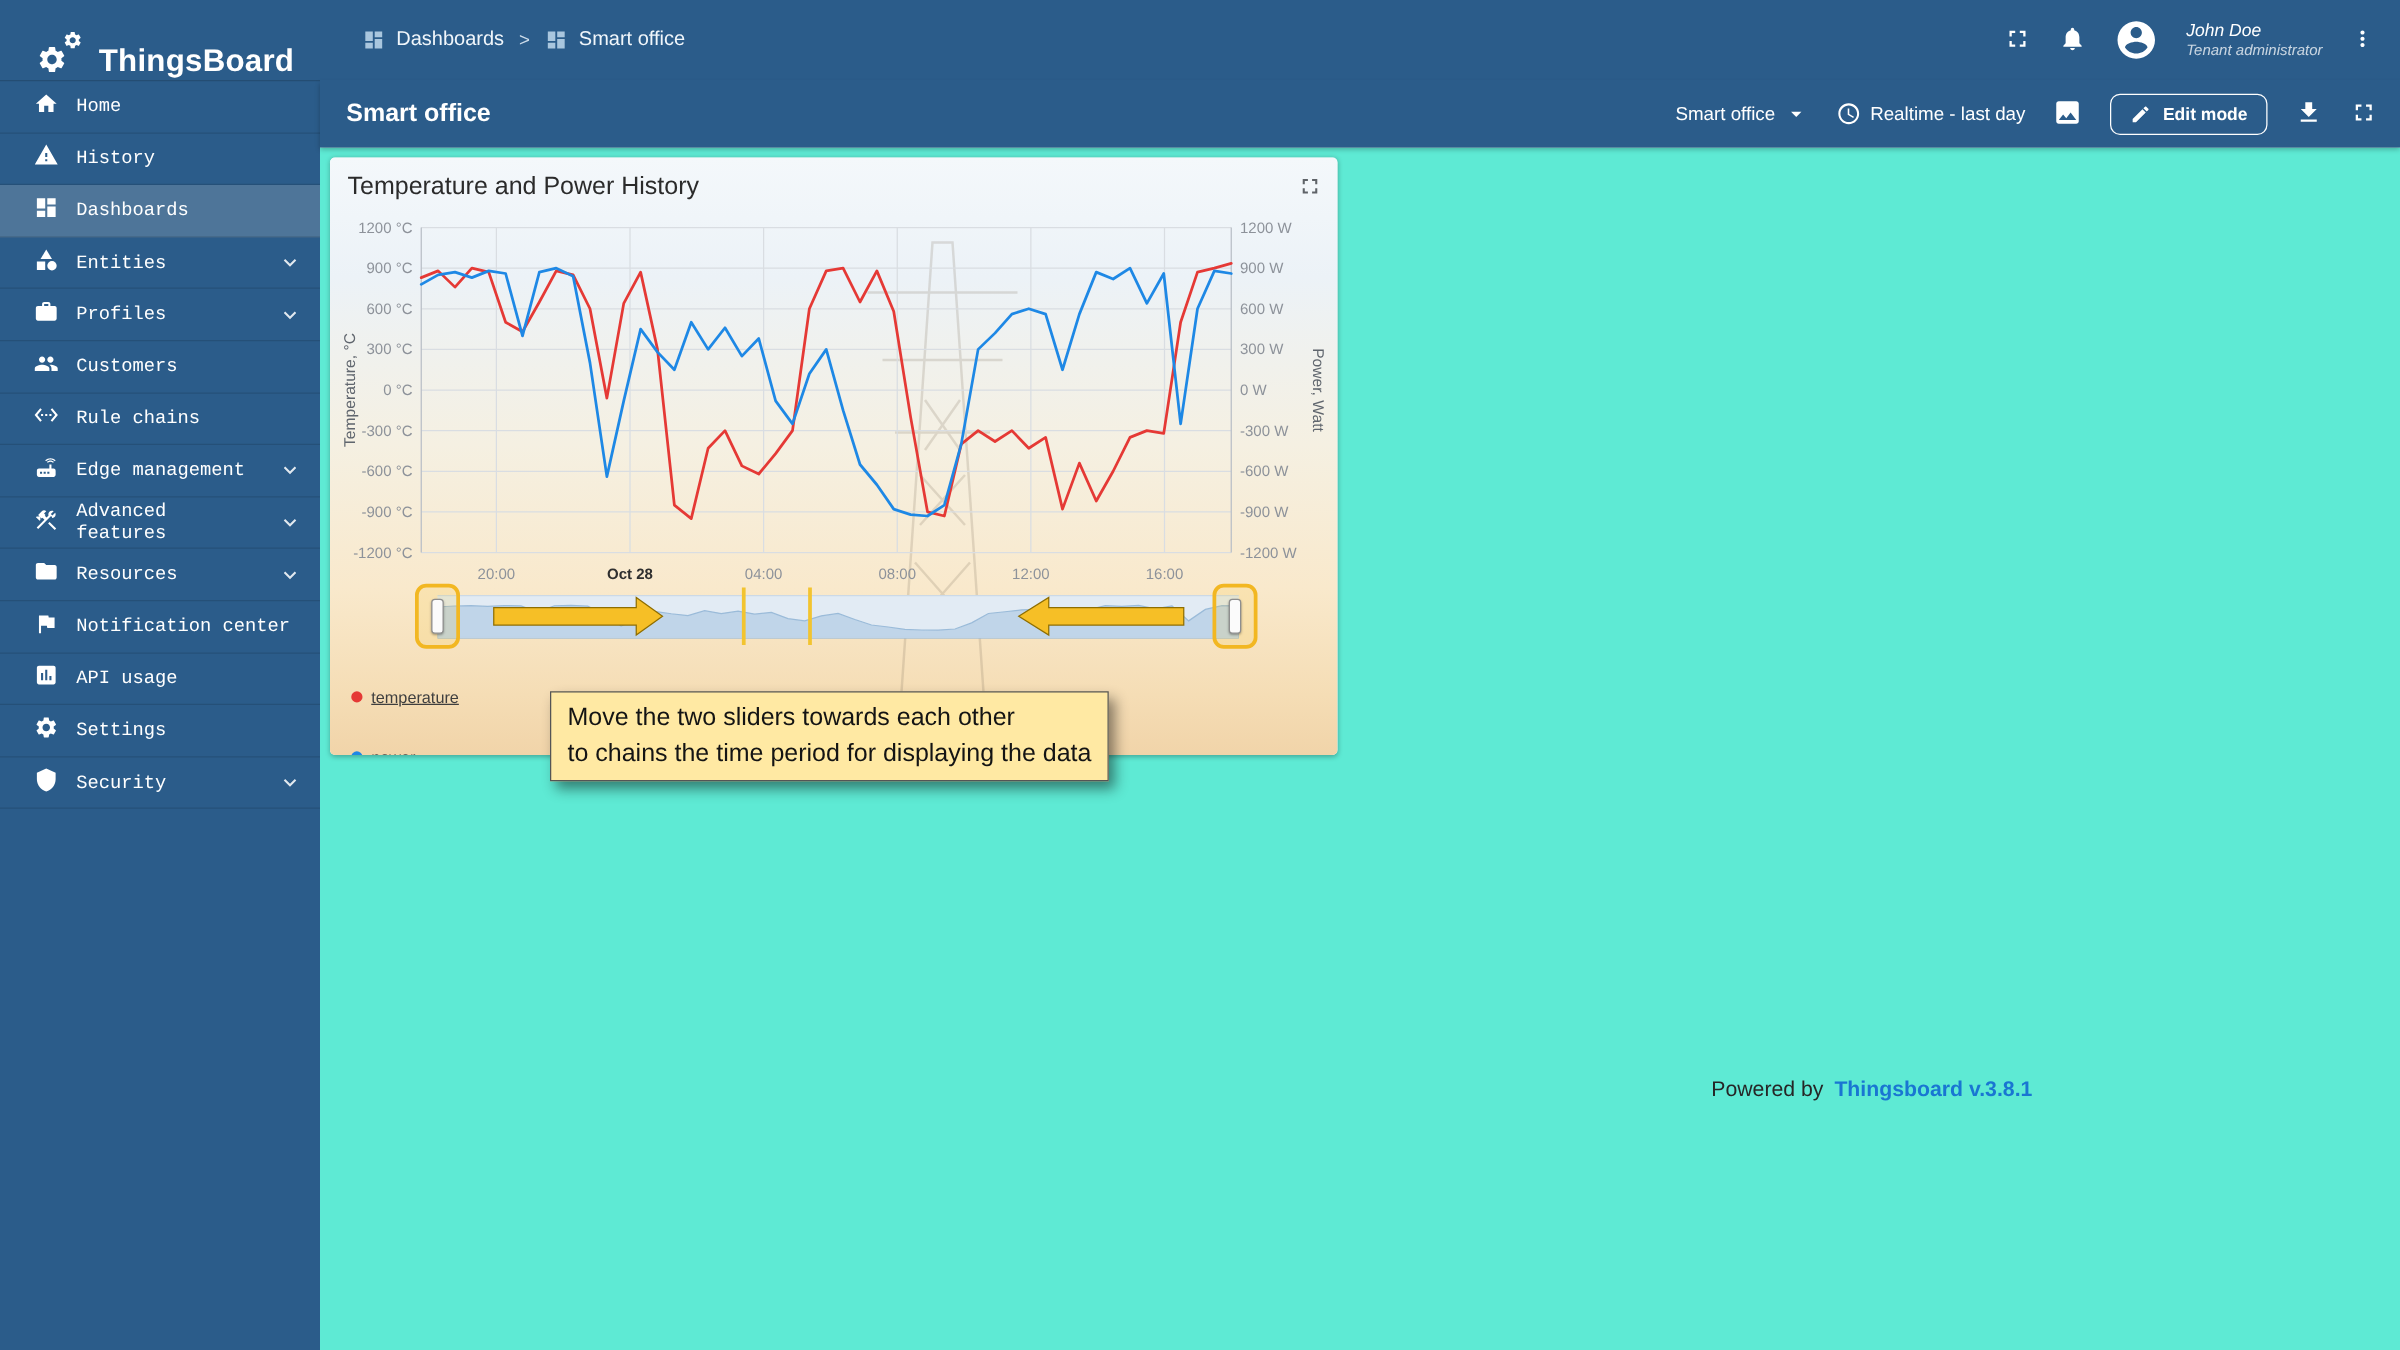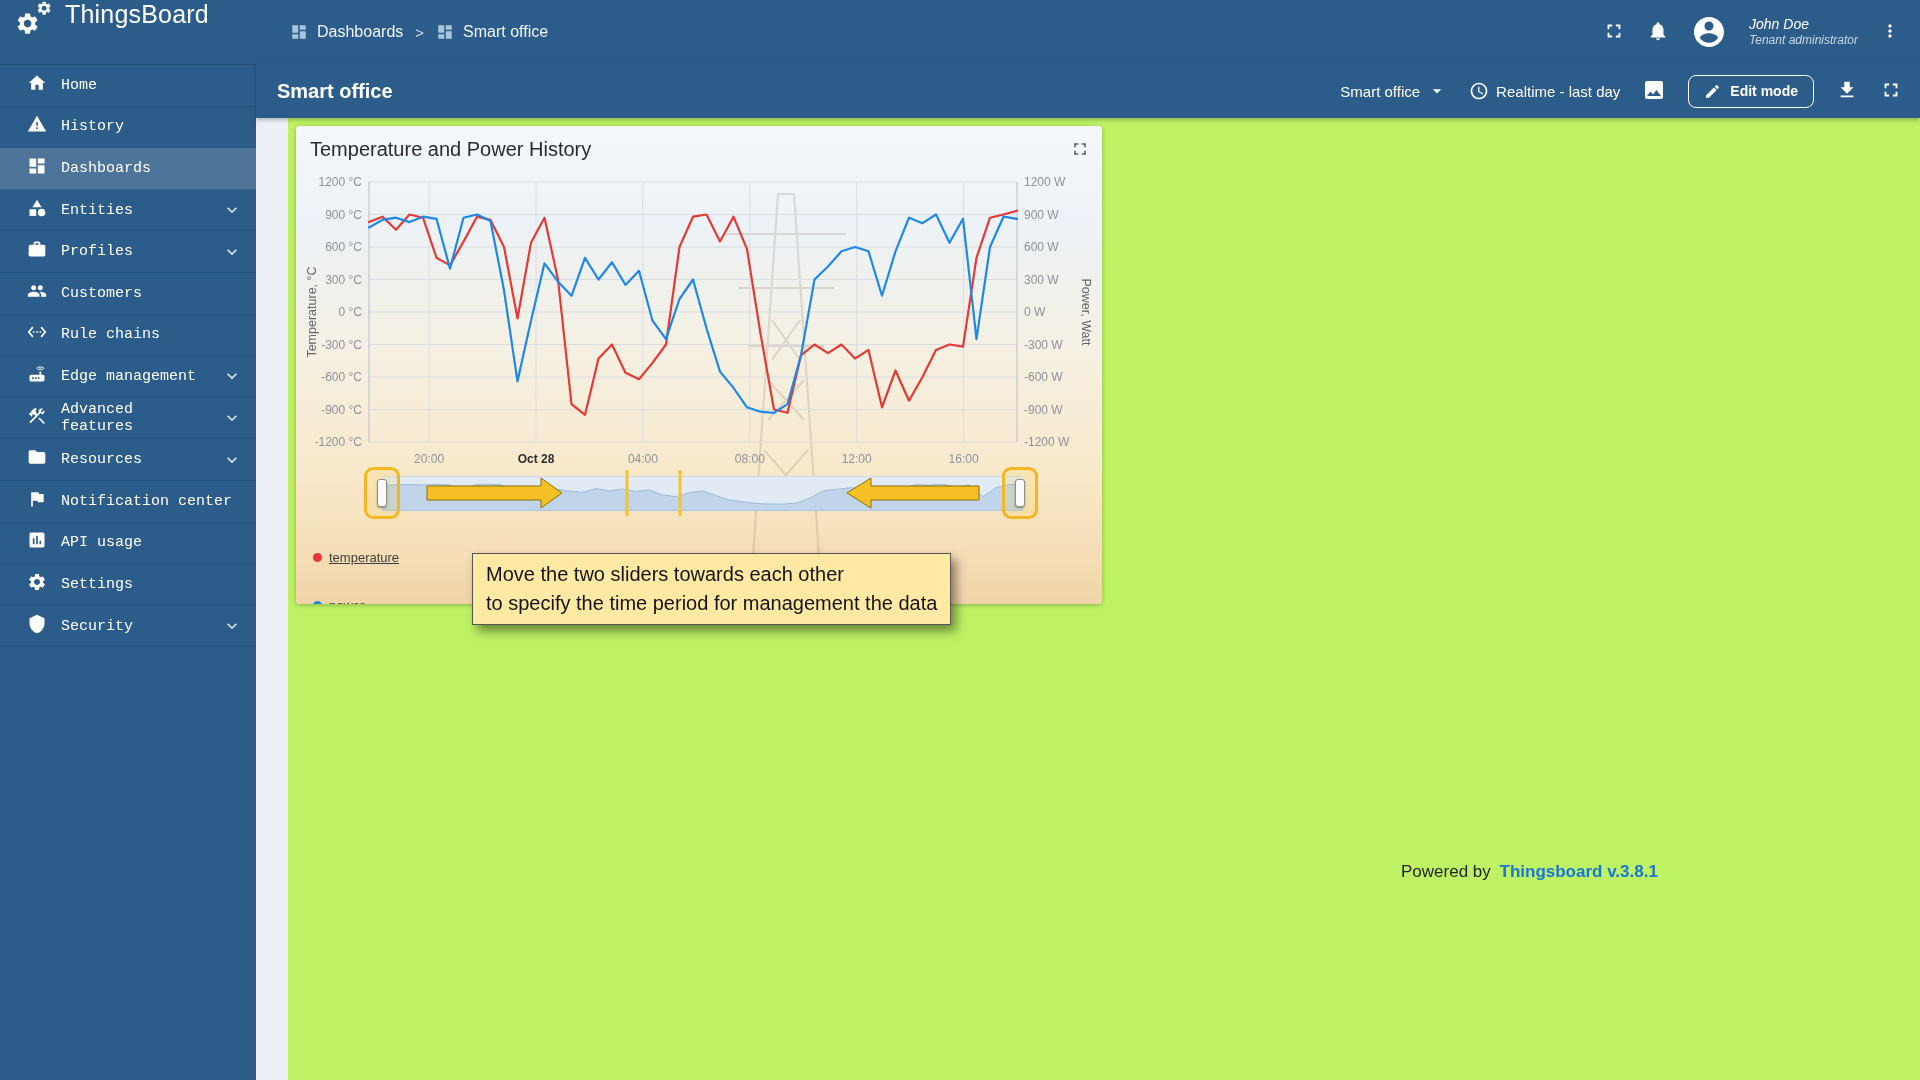--- a/index.html
+++ b/index.html
@@ -7,21 +7,21 @@
     --primary-dark:#234c73;
     --active:#4e7599;
   }
   *{margin:0;padding:0;box-sizing:border-box;}
   html,body{width:1920px;height:1080px;overflow:hidden;font-family:"Liberation Sans",sans-serif;}
   body{background:#eceff4;}
   .app{display:flex;width:1920px;height:1080px;}
 
   
   .sidebar{width:256px;flex:none;background:var(--primary);color:#fff;display:flex;flex-direction:column;}
-  .logo{height:64px;display:flex;align-items:flex-start;gap:9px;padding-left:12px;font-size:25px;letter-spacing:.2px;cursor:pointer;}
+  .logo{height:64px;display:flex;align-items:flex-end;gap:9px;padding-left:26px;font-size:25px;letter-spacing:.2px;cursor:pointer;font-weight:bold;}
   .logo svg{flex:none;}
   .nav{border-top:1px solid rgba(0,0,0,.16);font-family:Liberation Mono, monospace;}
   .nav-item{height:41.6px;display:flex;align-items:center;gap:14px;padding:0 14px 0 27px;font-size:15px;border-bottom:1px solid rgba(0,0,0,.13);cursor:pointer;}
   .nav-item svg{fill:#fff;flex:none;}
   .nav-item.active{background:var(--active);}
   .chev{margin-left:auto;display:flex;}
   .chev svg{fill:rgba(255,255,255,.85);}
 
   
   .main{flex:1;display:flex;flex-direction:column;min-width:0;}
@@ -40,21 +40,21 @@
 
   .dash-toolbar{height:54px;flex:none;background:var(--primary);display:flex;align-items:center;padding:0 18px 0 21px;color:#fff;box-shadow:0 2px 4px rgba(0,0,0,.25);position:relative;z-index:2;}
   .dash-title{font-size:20px;font-weight:600;}
   .toolbar-actions{margin-left:auto;display:flex;align-items:center;gap:22px;}
   .state-btn,.tw-btn{display:flex;align-items:center;gap:7px;font-size:15px;cursor:pointer;background:none;border:none;color:#fff;}
   .state-btn svg,.tw-btn svg{fill:#fff;}
   .edit-btn{display:flex;align-items:center;gap:9px;border:1px solid #fff;border-radius:8px;padding:7px 15px;font-size:14px;font-weight:600;color:#fff;background:none;cursor:pointer;}
   .edit-btn svg{fill:#fff;}
 
   
-  .content{flex:1;position:relative;background:#bef264;margin-left:32px;}
+  .content{flex:1;position:relative;background:#5eead4;}
 
   .widget-card{position:absolute;left:8px;top:8px;width:806px;height:478px;background:#fff;border-radius:4px;box-shadow:0 1px 4px rgba(0,0,0,.28);overflow:hidden;z-index:1;}
   .card-bg{position:absolute;inset:0;background:linear-gradient(180deg,#f4f8fb 0%,#ecf2f7 20%,#f5f0e2 48%,#f9e9cc 72%,#f5ddb5 90%,#f1d4a9 100%);}
   .pylon{position:absolute;left:420px;top:44px;opacity:.2;}
   .widget-title{position:absolute;left:14px;top:12px;font-size:20px;font-weight:500;color:#2b2b2b;}
   .widget-fs{position:absolute;right:12px;top:13px;cursor:pointer;background:none;border:none;display:flex;}
   .widget-fs svg{fill:#5f6368;}
 
   #chart-svg{position:absolute;left:0;top:0;width:806px;height:478px;}
   #chart-svg text{font-family:"Liberation Sans",sans-serif;font-size:12px;fill:#8d929a;}
@@ -417,21 +417,21 @@
         </div>
         <div class="legend-row r1">
           <span class="dot" style="background: rgb(30, 136, 229);"></span>
           <span>power</span>
         </div>
 
       </section>
 
       <div class="hint-tooltip">
         <div>Move the two sliders towards each other</div>
-        <div>to specify the time period for management the data</div>
+        <div>to chains the time period for displaying the data</div>
       </div>
 
       <div class="footer">
         <span>Powered by</span>
         <a>Thingsboard v.3.8.1</a>
       </div>
 
     </main>
   </div>
 </div>

